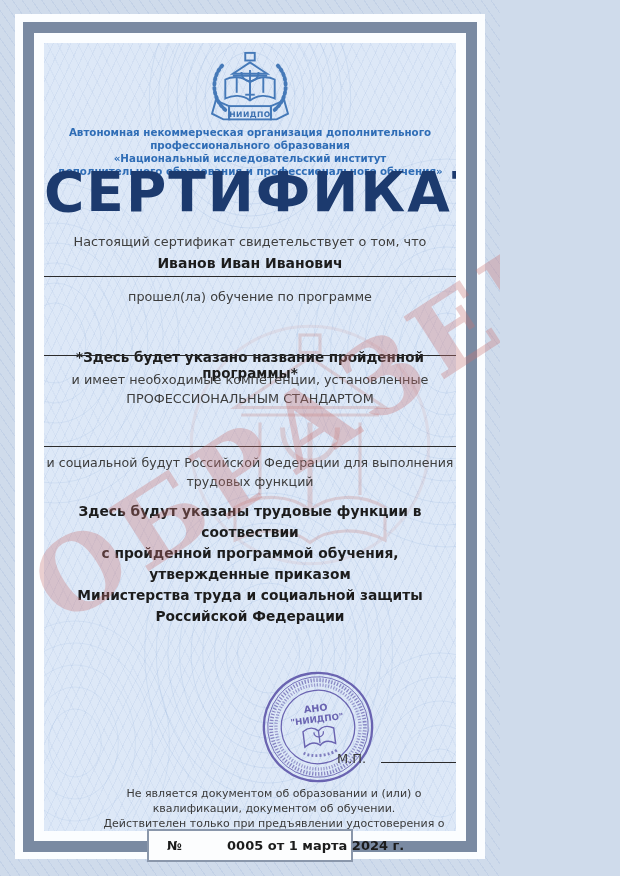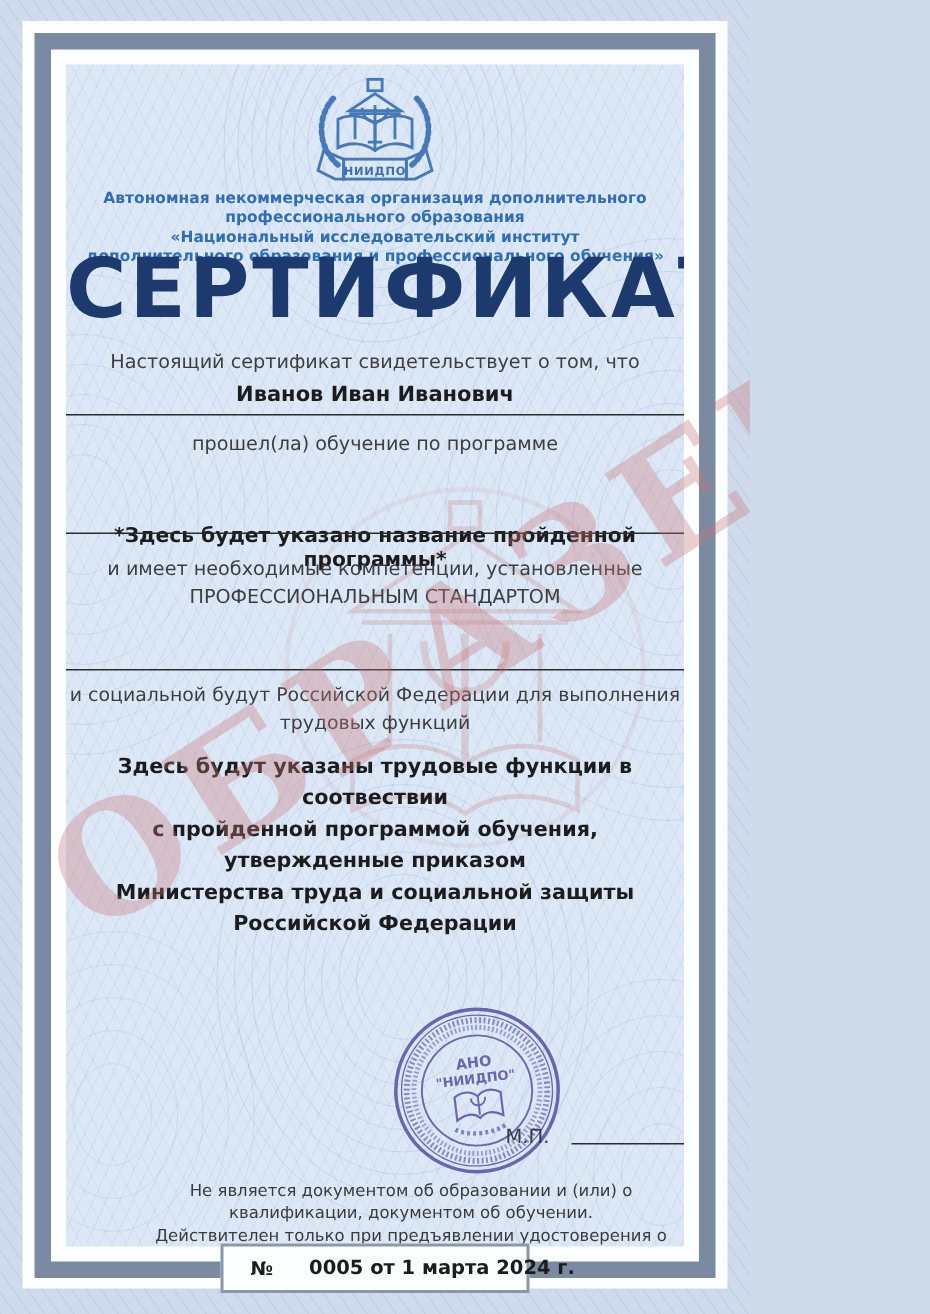--- a/index.html
+++ b/index.html
@@ -64,21 +64,21 @@
     pointer-events:none; z-index:5;
   }
   .number-box {
     position:absolute; left:50%; transform:translateX(-50%); top:829px;
     width:206px; height:33px; z-index:6;
     background:#fcfdfe; border:2px solid #8a97ab;
     display:flex; align-items:center; justify-content:flex-start;
     padding:0 0 0 18px; box-sizing:border-box; gap:24px;
   }
   .number-box .no { font-size:12.5px; font-weight:bold; color:#1c1c1c; }
-  .number-box .val { font-size:13px; font-weight:bold; color:#1c1c1c; white-space:nowrap; }
+  .number-box .val { font-size:13px; font-weight:bold; color:#1c1c1c; white-space:nowrap;margin-left:21px; }
 
   .lg-ln { fill:none; stroke:#4579b8; stroke-width:2; }
   .lg-leaf { fill:none; stroke:#4579b8; stroke-width:4; stroke-dasharray:2 3; stroke-linecap:round; }
   .seal-g { stroke:#584fa6; fill:none; }
   .ghost-ln { fill:none; stroke:#c98f8f; stroke-width:2.5; }
   .ros { fill:none; stroke:#86a8d6; stroke-width:0.6; }
 </style>
 </head>
 <body>
 

